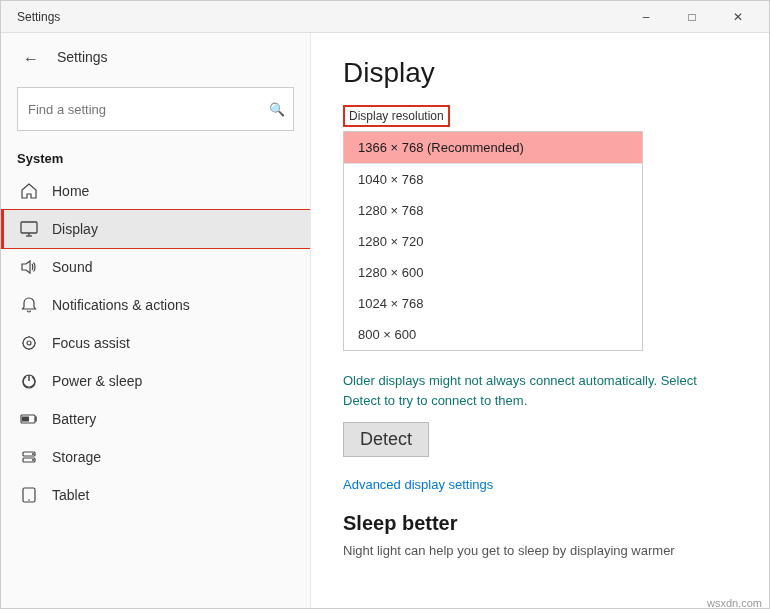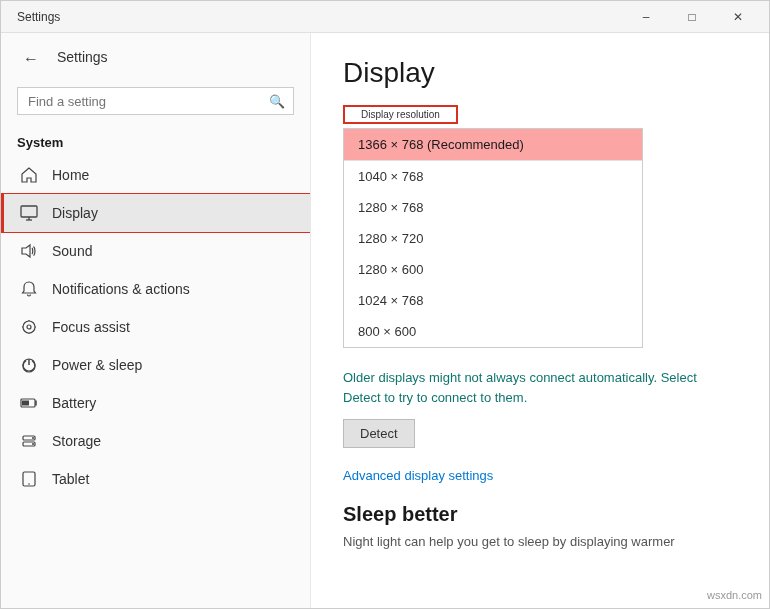--- a/index.html
+++ b/index.html
@@ -89,21 +89,21 @@
       color: #444;
       font-size: 16px;
     }
 
     .sidebar-search {
       margin: 6px 16px 12px;
       position: relative;
     }
     .sidebar-search input {
       width: 100%;
-      height: 28px;
+      height: 44px;
       border: 1px solid #ccc;
       background: #fff;
       padding: 0 32px 0 10px;
       font-size: 13px;
       color: #555;
       outline: none;
     }
     .search-icon-wrap {
       position: absolute;
       right: 8px;
@@ -159,26 +159,26 @@
       font-weight: 300;
       color: #1a1a1a;
       margin-bottom: 16px;
     }
 
     .dropdown-section {
       margin-bottom: 20px;
     }
 
     .dropdown-label {
-      font-size: 10px;
+      font-size: 12px;
       color: #333;
       margin-bottom: 4px;
       border: 2px solid #d83020;
       display: inline-block;
-      padding: 2px 16px;
+      padding: 2px 4px;
     }
 
     .dropdown-list {
       width: 300px;
       border: 1px solid #ccc;
       background: #fff;
     }
 
     .dropdown-item {
       padding: 8px 14px;
@@ -199,21 +199,21 @@
       color: #0f766e;
       margin: 12px 0;
       max-width: 400px;
       line-height: 1.5;
     }
 
     .detect-btn {
       padding: 6px 16px;
       background: #e1e1e1;
       border: 1px solid #bbb;
-      font-size: 13px;
+      font-size: 18px;
       color: #333;
       cursor: pointer;
       margin-bottom: 20px;
     }
 
     .link-item {
       display: block;
       font-size: 13px;
       color: #0078d4;
       text-decoration: none;
@@ -232,21 +232,21 @@
     .sub-text {
       font-size: 13px;
       color: #555;
       max-width: 400px;
       line-height: 1.5;
     }
 
     
     .watermark {
       position: fixed;
-      bottom: 8px;
+      bottom: 0;
       right: 8px;
       font-size: 11px;
       color: #999;
       pointer-events: none;
     }
   </style>
 </head>
 <body>
 
 <div class="window">

